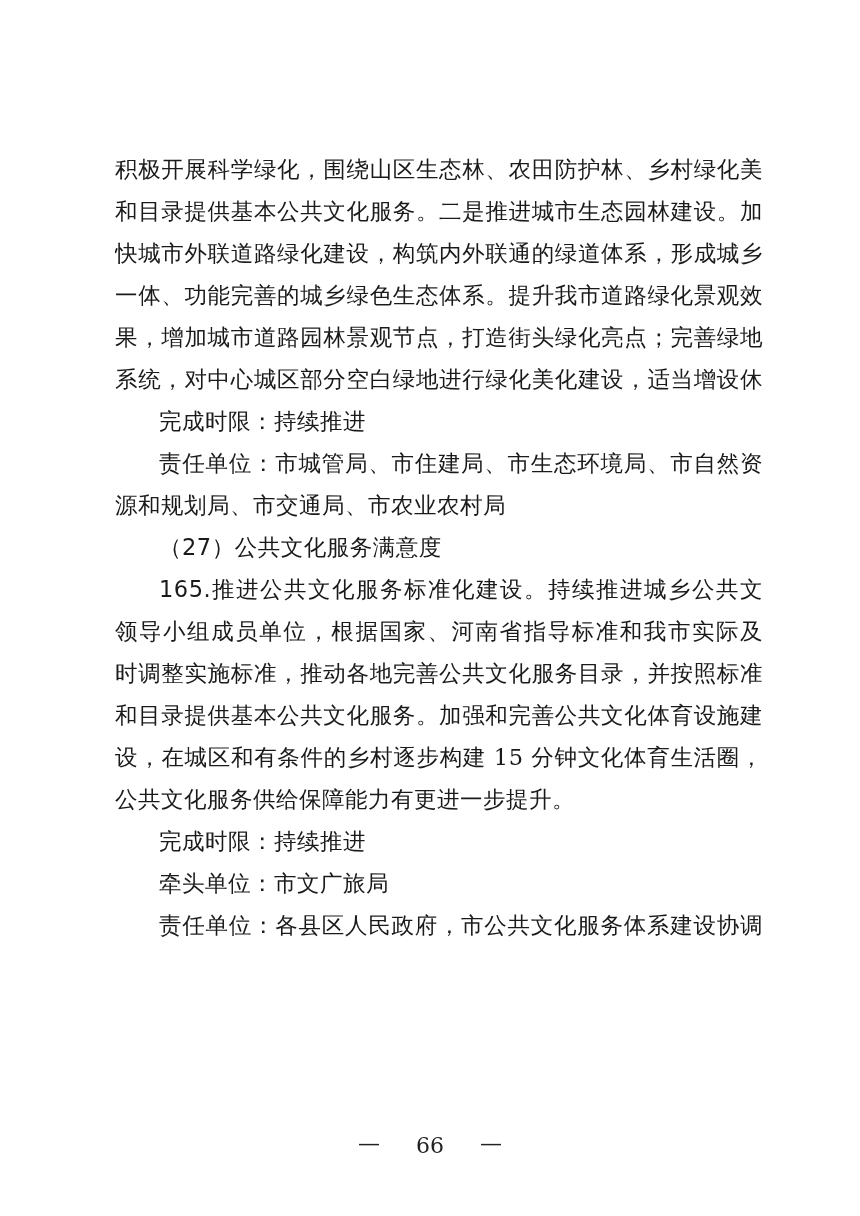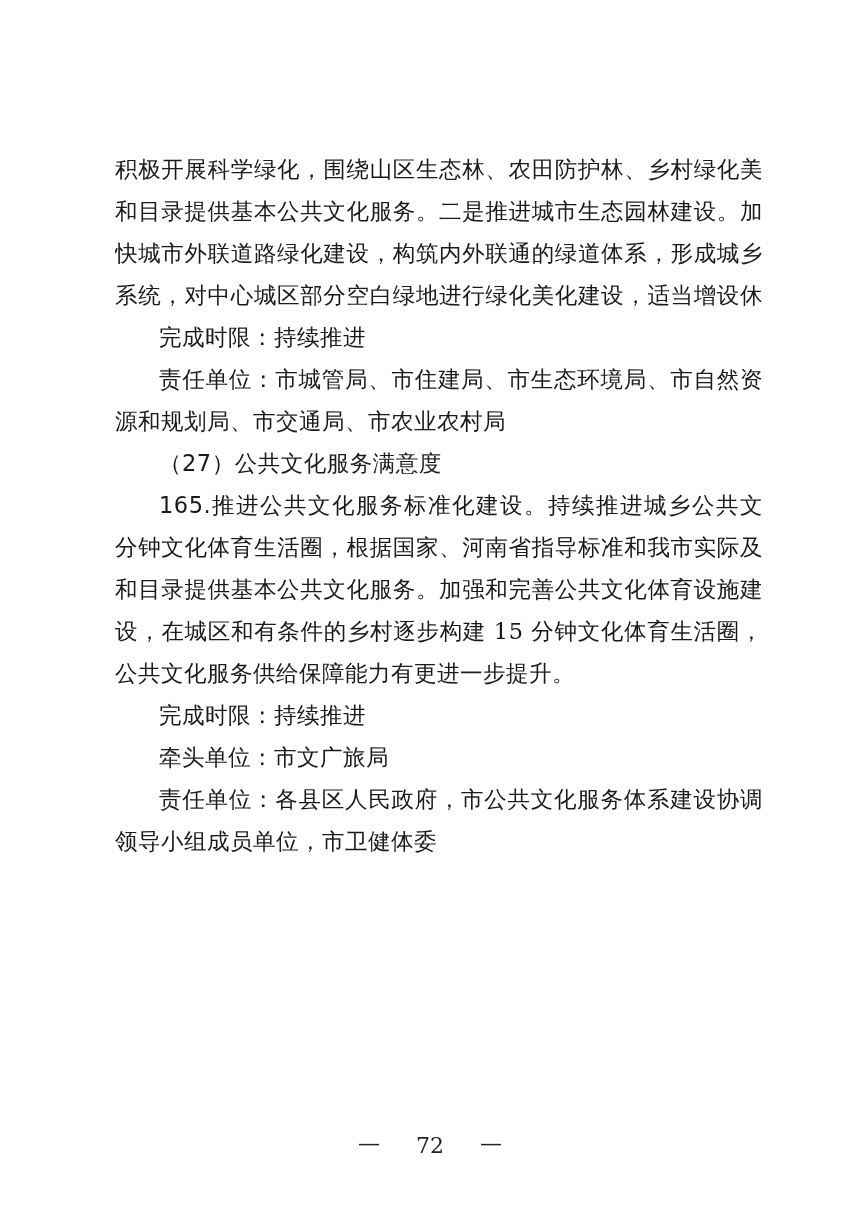--- a/index.html
+++ b/index.html
@@ -60,33 +60,35 @@
   }
 </style>
 </head>
 <body>
 
 <div class="page">
   <div class="doc">
       <div class="line fill"><span class="seg">积极开展科学绿化，围绕山区生态林、农田防护林、乡村绿化美</span></div>
       <div class="line fill"><span class="seg">和目录提供基本公共文化服务。</span><span class="seg b">二是</span><span class="seg">推进城市生态园林建设。加</span></div>
       <div class="line fill"><span class="seg">快城市外联道路绿化建设，构筑内外联通的绿道体系，形成城乡</span></div>
+      <div class="line fill"><span class="seg">一体、功能完善的城乡绿色生态体系。提升我市道路绿化景观效</span></div>
+      <div class="line fill"><span class="seg">果，增加城市道路园林景观节点，打造街头绿化亮点；完善绿地</span></div>
       <div class="line fill"><span class="seg">系统，对中心城区部分空白绿地进行绿化美化建设，适当增设休</span></div>
       <div class="line ind"><span class="seg b">完成时限：</span><span class="seg">持续推进</span></div>
       <div class="line fill ind"><span class="seg b">责任单位：</span><span class="seg">市城管局、市住建局、市生态环境局、市自然资</span></div>
       <div class="line"><span class="seg">源和规划局、市交通局、市农业农村局</span></div>
       <div class="line ind"><span class="seg b">（27）公共文化服务满意度</span></div>
       <div class="line fill ind"><span class="seg b">165.推进公共文化服务标准化建设。</span><span class="seg">持续推进城乡公共文化</span></div>
-      <div class="line fill"><span class="seg">分钟文化体育生活圈，根据国家、河南省指导标准和我市实际及</span></div>
+      <div class="line fill"><span class="seg">领导小组成员单位，根据国家、河南省指导标准和我市实际及</span></div>
+      <div class="line fill"><span class="seg">时调整实施标准，推动各地完善公共文化服务目录，并按照标准</span></div>
       <div class="line fill"><span class="seg">和目录提供基本公共文化服务。加强和完善公共文化体育设施建</span></div>
       <div class="line fill"><span class="seg">设，在城区和有条件的乡村逐步构建 15 分钟文化体育生活圈，</span></div>
       <div class="line"><span class="seg">公共文化服务供给保障能力有更进一步提升。</span></div>
       <div class="line ind"><span class="seg b">完成时限：</span><span class="seg">持续推进</span></div>
       <div class="line ind"><span class="seg b">牵头单位：</span><span class="seg">市文广旅局</span></div>
       <div class="line fill ind"><span class="seg b">责任单位：</span><span class="seg">各县区人民政府，市公共文化服务体系建设协调</span></div>
-      <div class="line"><span class="seg">领导小组成员单位，市卫健体委</span></div>
     </div>
   <div class="footer">
     <span class="dash">—</span>
-    <span class="num">72</span>
+    <span class="num">66</span>
     <span class="dash">—</span>
   </div>
 </div>
 
 </body></html>

